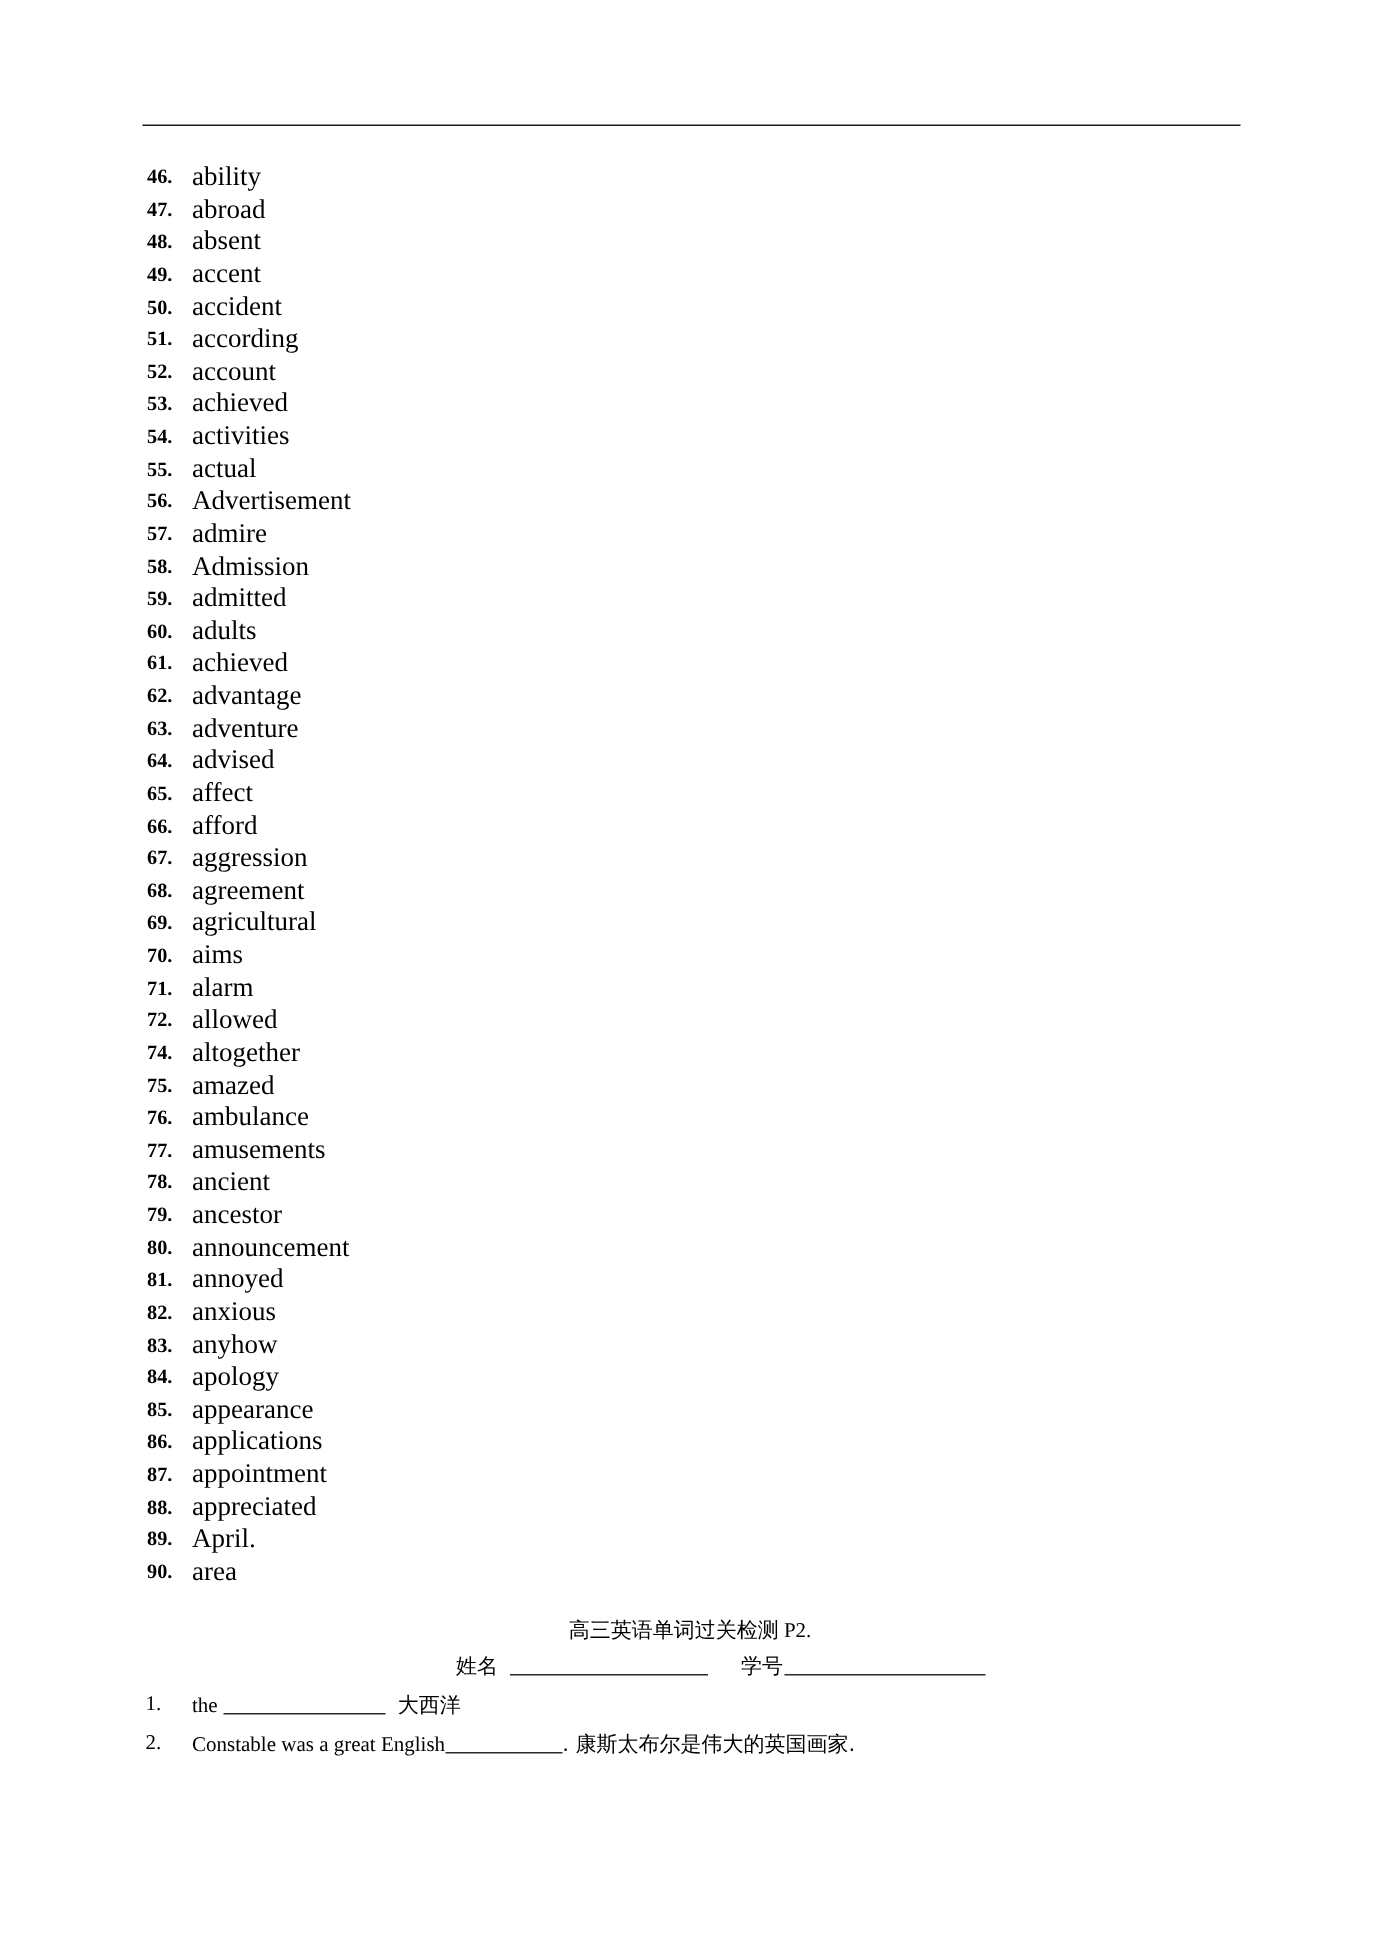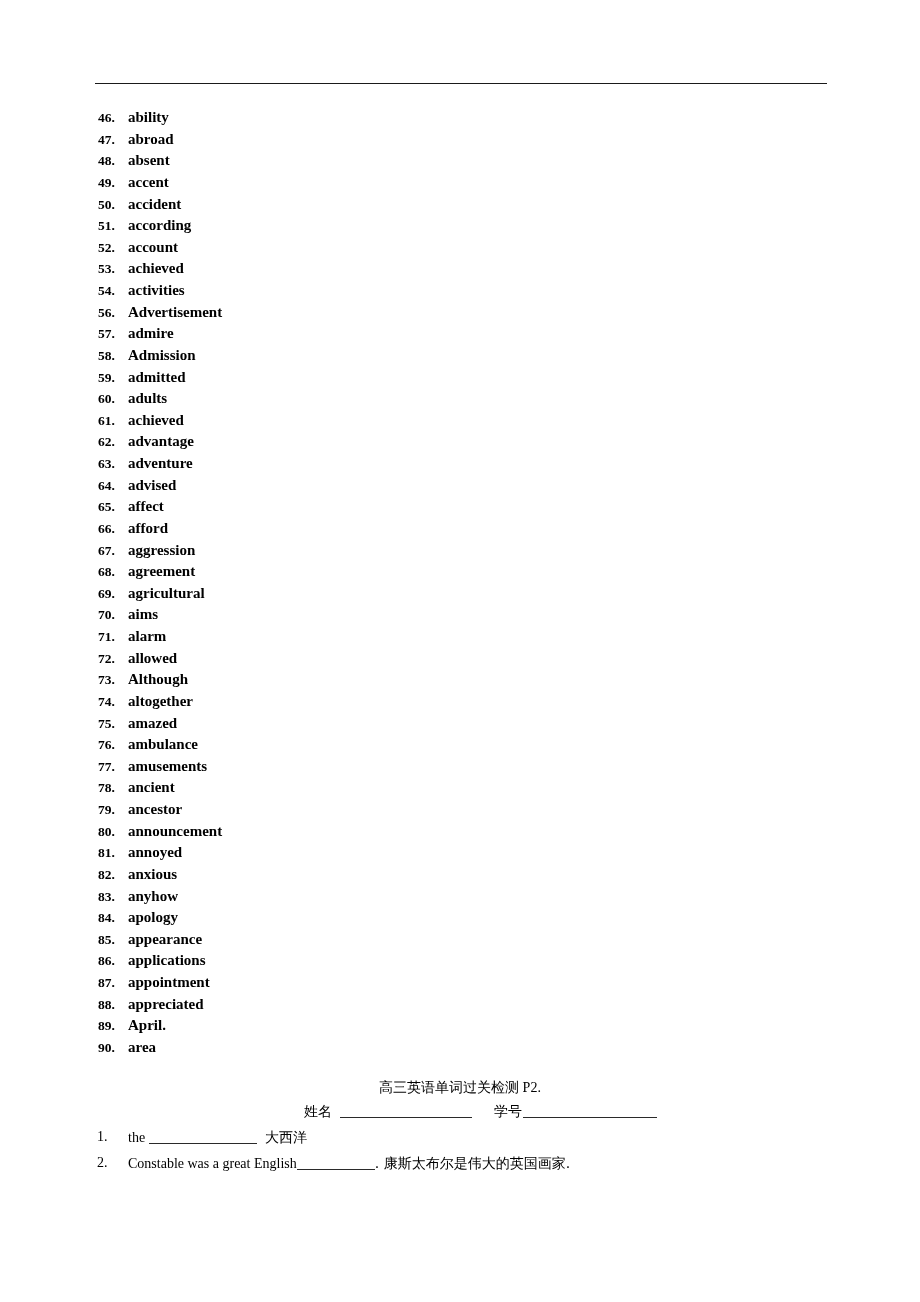--- a/index.html
+++ b/index.html
@@ -52,22 +52,22 @@
     left: 98px;
     width: 28px;
     text-align: left;
     font-size: 13.5px;
     font-weight: bold;
     letter-spacing: 0px;
   }
   .word-text {
     position: absolute;
     left: 128px;
-    font-size: 15px;
-    font-weight: bold;
+    font-size: 18px;
+    font-weight: normal;
     text-align: right;
   }
 
   
   .worksheet {
     position: absolute;
     left: 0;
     top: 1080px;
     width: 920px;
     font-size: 14px;
@@ -162,20 +162,24 @@
       </div>
     <div class="word-row">
         <span class="word-num">53.</span>
         <span class="word-text">achieved</span>
       </div>
     <div class="word-row">
         <span class="word-num">54.</span>
         <span class="word-text">activities</span>
       </div>
     <div class="word-row">
+        <span class="word-num">55.</span>
+        <span class="word-text">actual</span>
+      </div>
+    <div class="word-row">
         <span class="word-num">56.</span>
         <span class="word-text">Advertisement</span>
       </div>
     <div class="word-row">
         <span class="word-num">57.</span>
         <span class="word-text">admire</span>
       </div>
     <div class="word-row">
         <span class="word-num">58.</span>
         <span class="word-text">Admission</span>
@@ -228,24 +232,20 @@
         <span class="word-num">70.</span>
         <span class="word-text">aims</span>
       </div>
     <div class="word-row">
         <span class="word-num">71.</span>
         <span class="word-text">alarm</span>
       </div>
     <div class="word-row">
         <span class="word-num">72.</span>
         <span class="word-text">allowed</span>
-      </div>
-    <div class="word-row">
-        <span class="word-num">73.</span>
-        <span class="word-text">Although</span>
       </div>
     <div class="word-row">
         <span class="word-num">74.</span>
         <span class="word-text">altogether</span>
       </div>
     <div class="word-row">
         <span class="word-num">75.</span>
         <span class="word-text">amazed</span>
       </div>
     <div class="word-row">

